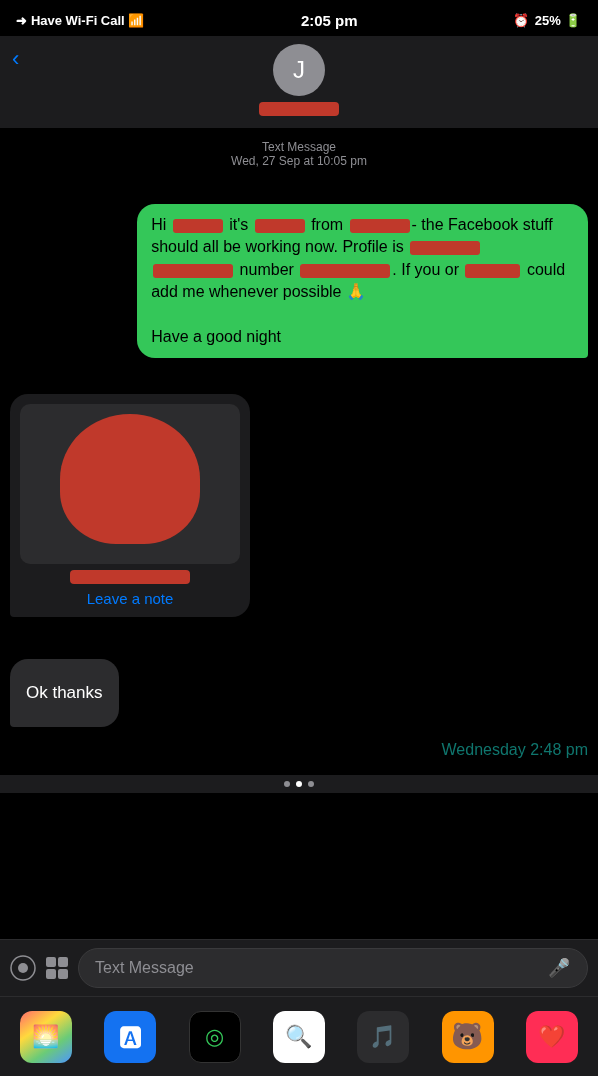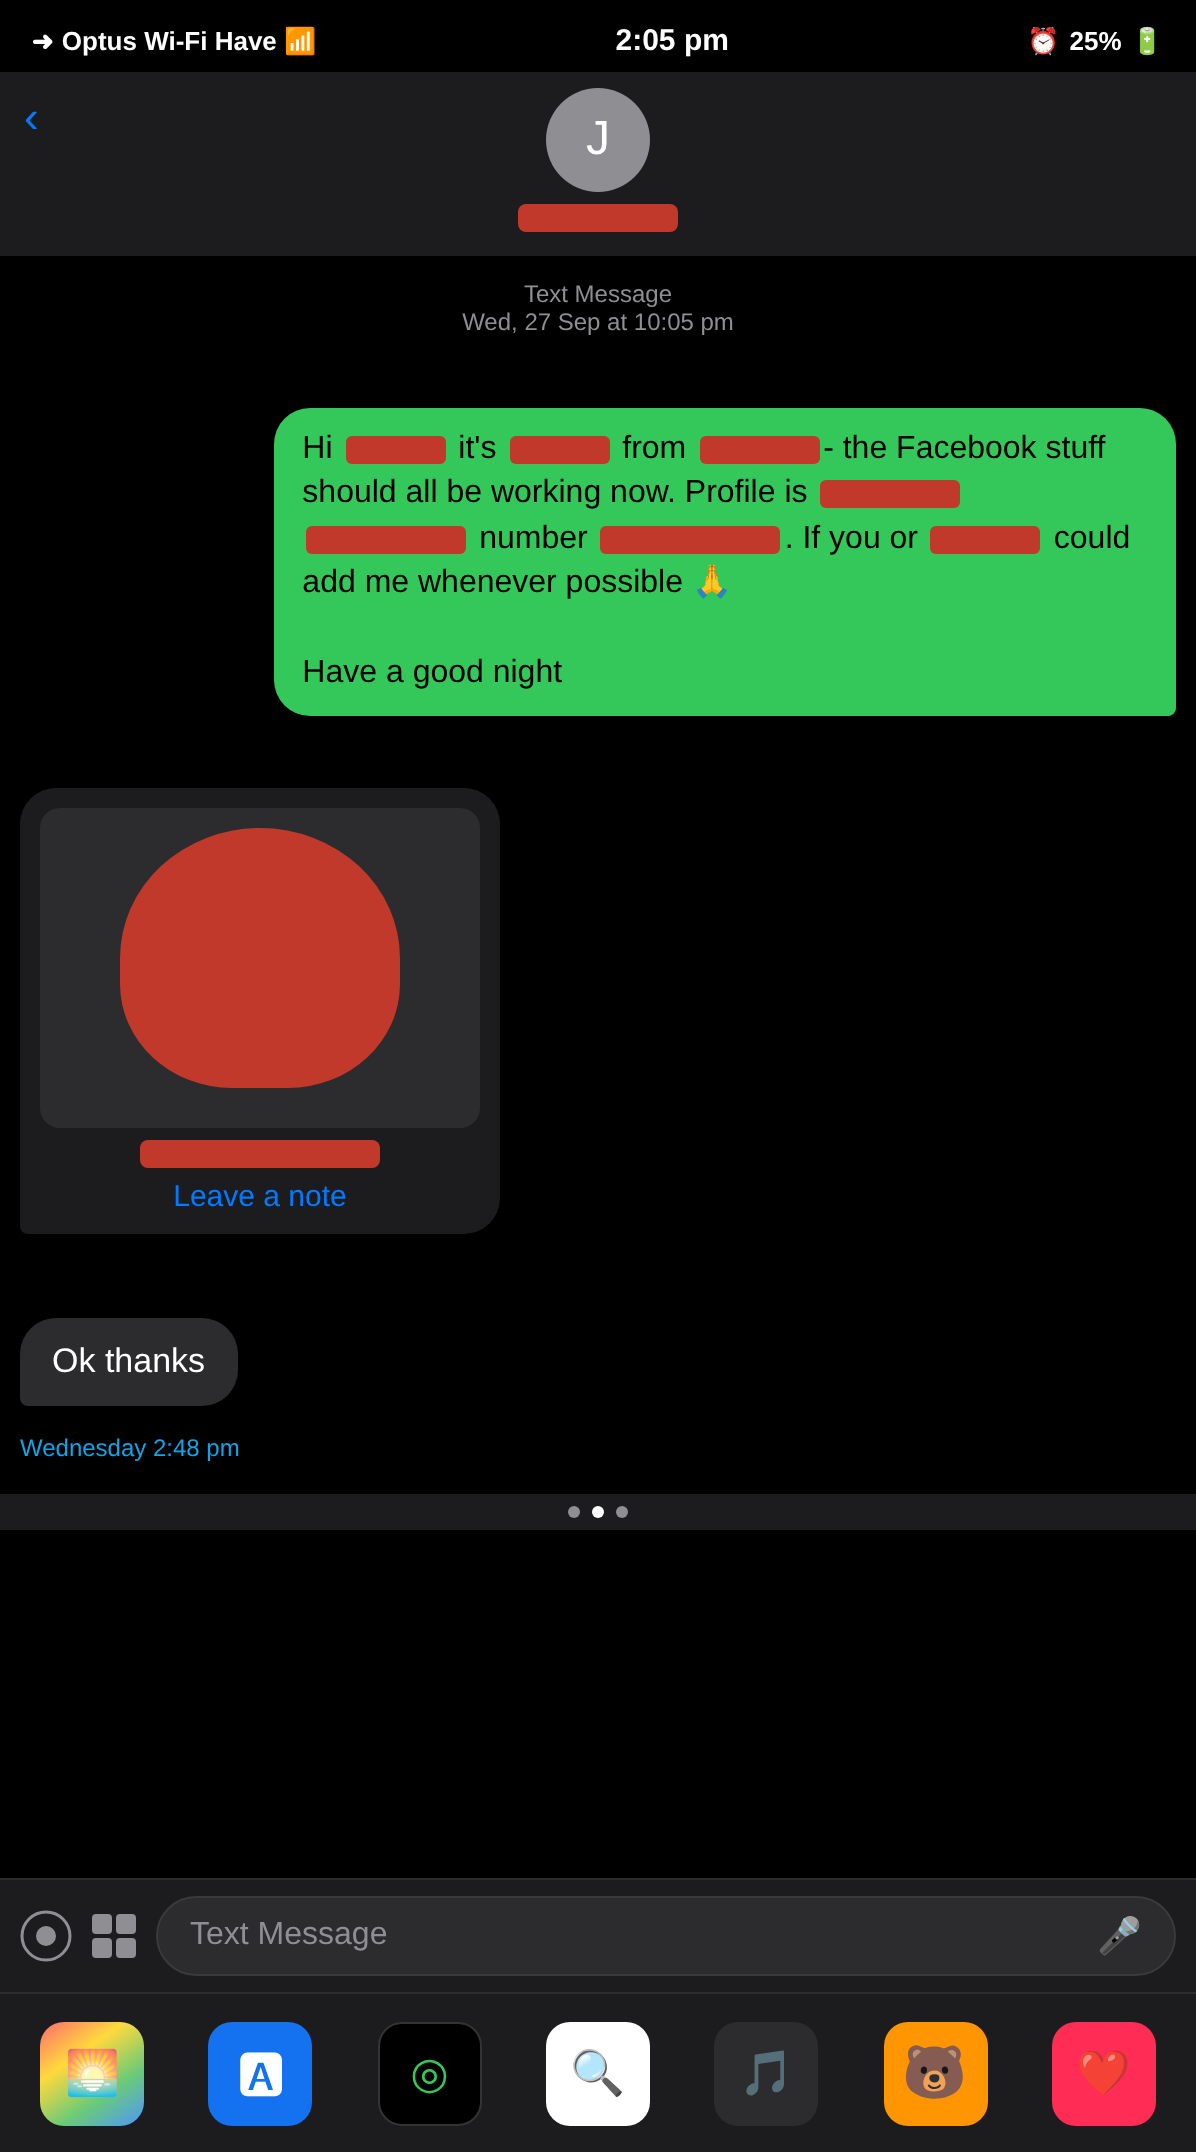--- a/index.html
+++ b/index.html
@@ -163,34 +163,34 @@
       color: #007aff;
       font-size: 15px;
       text-align: center;
       cursor: pointer;
     }
 
     
     .ok-thanks {
       background: #2c2c2e;
       color: #fff;
-      padding: 12px 16px;
+      padding: 24px 16px;
       border-radius: 18px;
       border-bottom-left-radius: 4px;
       font-size: 17px;
       display: inline-block;
       margin-top: 6px;
       margin-bottom: 6px;
     }
 
     
     .date-label-2 {
-      text-align: left;
-      color: #0ea5e9;
-      font-size: 12px;
+      text-align: right;
+      color: #0f766e;
+      font-size: 16px;
       margin: 8px 0;
     }
 
     
     .bubble-hey {
       background: #34c759;
       color: #000;
       padding: 10px 14px;
       border-radius: 18px;
       border-bottom-right-radius: 4px;
@@ -273,21 +273,21 @@
       font-size: 28px;
       cursor: pointer;
     }
   </style>
 </head>
 <body>
 
 <div class="status-bar">
   <div class="status-left">
     <span>➜</span>
-    <span>Optus Wi-Fi Have</span>
+    <span>Have Wi-Fi Call</span>
     <span>📶</span>
   </div>
   <div class="status-center">2:05 pm</div>
   <div class="status-right">
     <span>⏰</span>
     <span>25%</span>
     <span>🔋</span>
   </div>
 </div>
 

